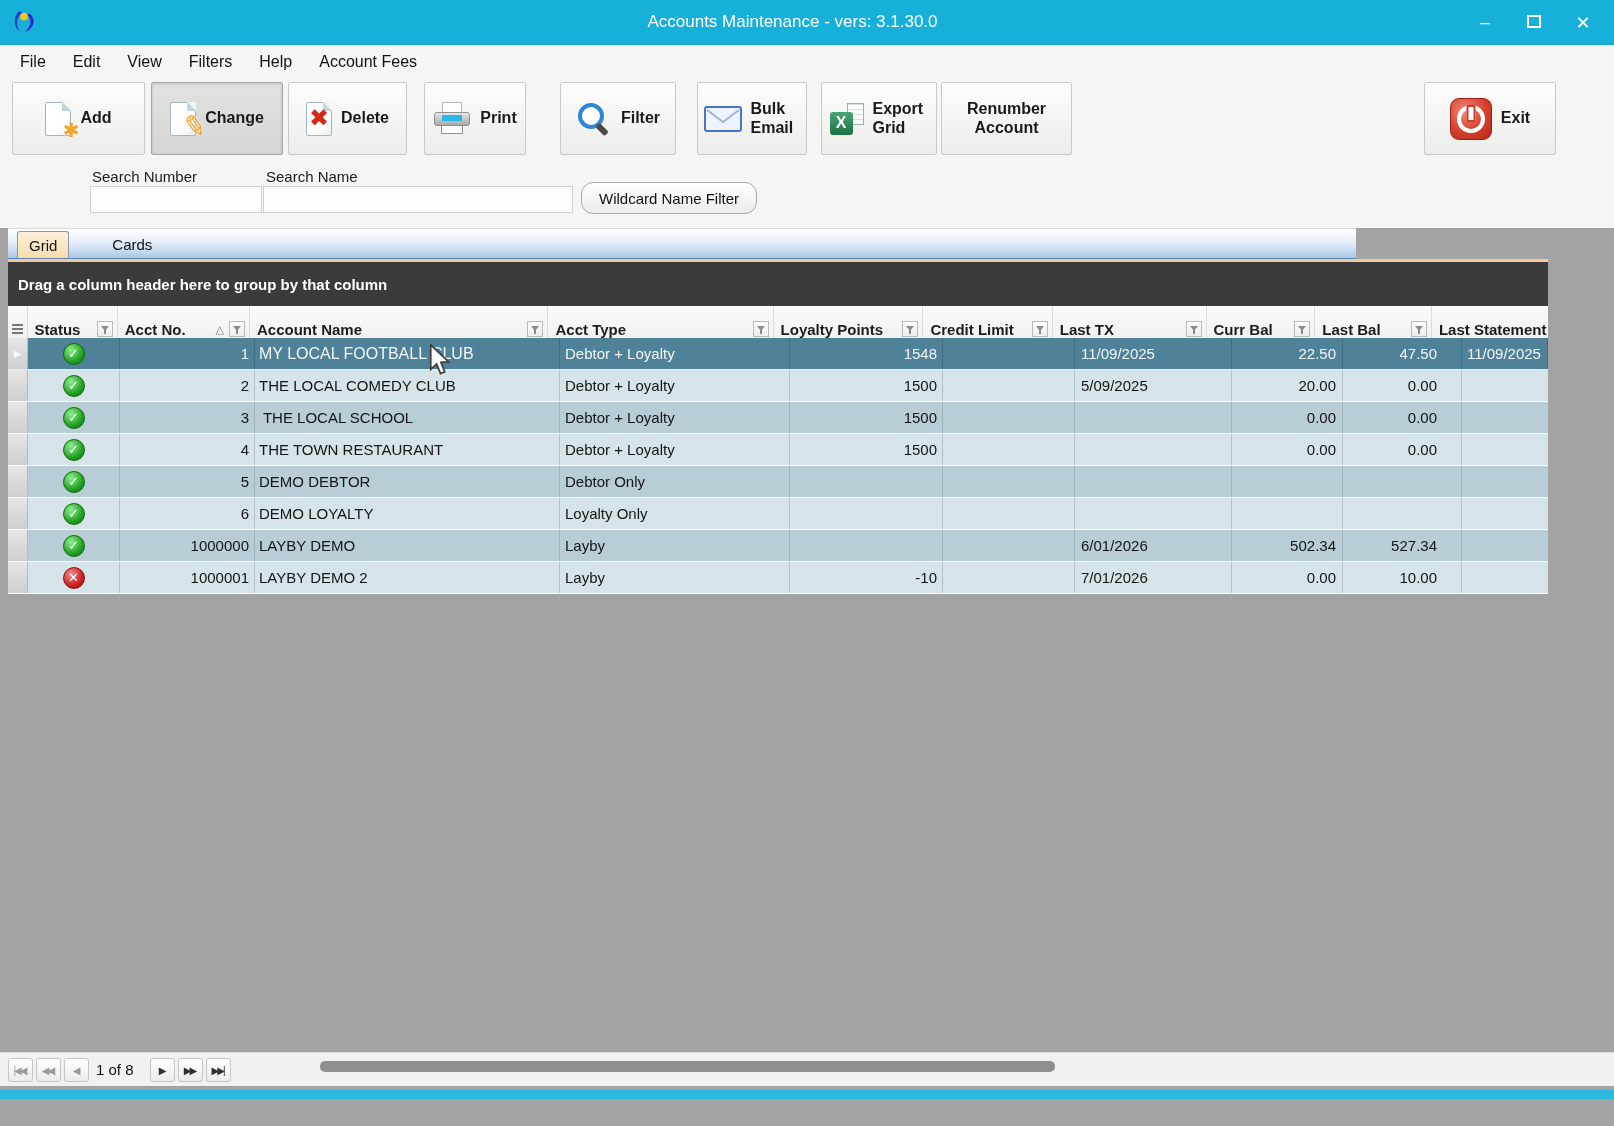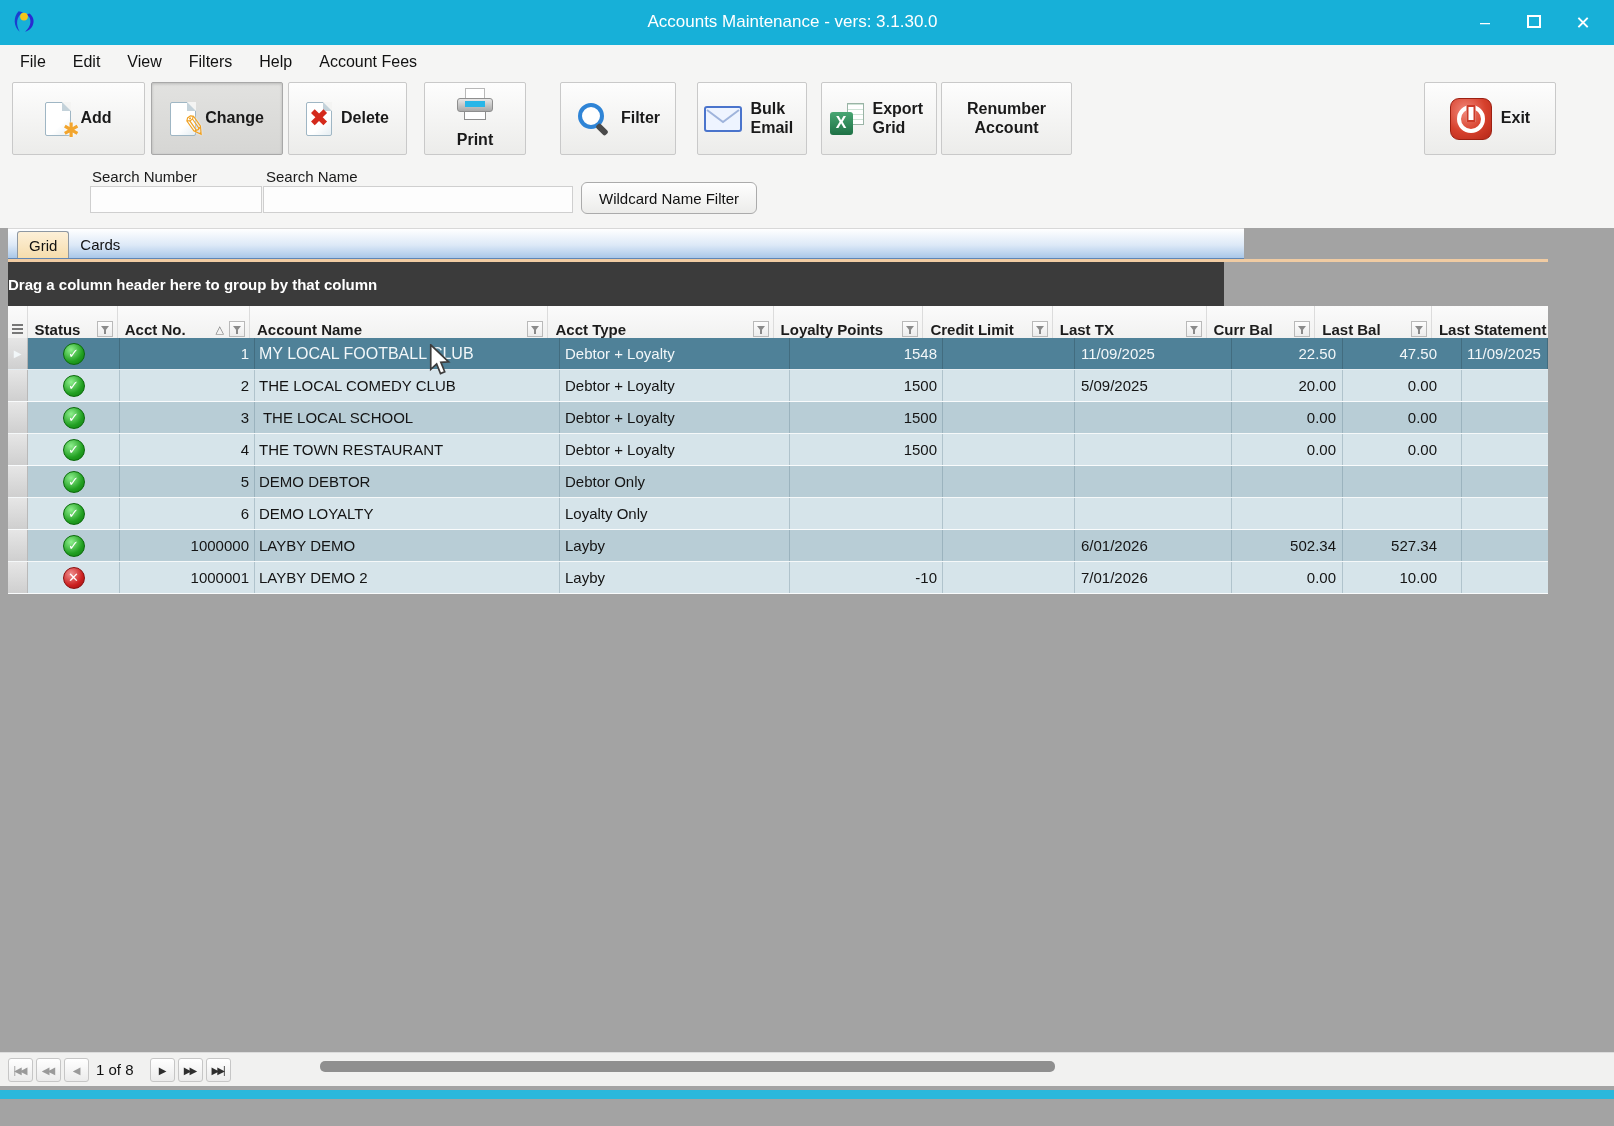--- a/index.html
+++ b/index.html
@@ -45,33 +45,33 @@
                 background-image:linear-gradient(#cfe3d6 1px,transparent 1px); background-size:100% 5px; }
   .xls .grn { position:absolute; left:0; bottom:0; width:23px; height:23px; border-radius:3px; background:linear-gradient(#49a673,#1e7145);
               color:#fff; font-weight:bold; font-size:16px; display:flex; align-items:center; justify-content:center; }
   .power { position:relative; width:42px; height:42px; border-radius:9px; background:radial-gradient(circle at 35% 30%,#f2887a,#d6402c 55%,#b52718); border:1px solid #9c2012; }
   .power::before { content:""; position:absolute; left:50%; top:50%; transform:translate(-50%,-50%); width:20px; height:20px; border:4px solid #fff; border-radius:50%; }
   .power::after { content:""; position:absolute; left:50%; top:6px; transform:translateX(-50%); width:5px; height:13px; background:#fff; border:2px solid #cc3a28; }
 
   
   .slabel { position:absolute; top:148px; font-size:15px; color:#1a1a1a;margin-top:20px; }
   .sinput { position:absolute; top:186px; height:27px; border:1px solid #cfcfcf; background:#fdfdfd; font-size:15px; padding:0 5px; font-family:inherit; }
-  .wildbtn { position:absolute; left:581px; top:182px; width:176px; height:32px; border:1px solid #ababab; border-radius:6px;
+  .wildbtn { position:absolute; left:581px; top:182px; width:176px; height:32px; border:1px solid #ababab; border-radius:12px;
              background:linear-gradient(#fefefe,#ececea); font-size:15px; color:#111; display:flex; align-items:center; justify-content:center; }
 
   
-  .tabstrip { position:absolute; left:8px; top:228px; width:1236px; height:31px;
-              background:linear-gradient(180deg,#ffffff 0%,#dde9f7 55%,#a9c7e8 100%); border-top:1px solid #d8d8d8; border-bottom:1px solid #5f86b4; display:flex; align-items:flex-end; padding-left:9px; }
+  .tabstrip { position:absolute; left:8px; top:228px; width:1348px; height:31px;
+              background:linear-gradient(180deg,#ffffff 0%,#dde9f7 55%,#a9c7e8 100%); border-top:1px solid #d8d8d8; border-bottom:1px solid #5f86b4; display:flex; align-items:flex-end; padding-left:9px;gap:32px; }
   .tab { height:27px; display:flex; align-items:center; padding:0 11px; font-size:15px; color:#111; }
   .tab.active { background:linear-gradient(#fdf0d8,#f6ddad); border:1px solid #8f98a2; border-bottom:none; border-radius:3px 3px 0 0; }
   .peachline { position:absolute; left:8px; top:259px; width:1540px; height:3px; background:#f0cba2; }
 
   
-  .groupbar { position:absolute; left:8px; top:262px; width:1216px; height:44px; background:#3b3b3b; color:#fff;
-              font-weight:bold; font-size:15px; display:flex; align-items:center; }
+  .groupbar { position:absolute; left:8px; top:262px; width:1540px; height:44px; background:#3b3b3b; color:#fff;
+              font-weight:bold; font-size:15px; display:flex; align-items:center; padding-left:10px; }
 
   
   .ghead { position:absolute; left:8px; top:306px; width:1540px; height:47px; display:flex;
            background:linear-gradient(#fbfbfb,#ededec); border-bottom:1px solid #bdbdbd; overflow:hidden; }
   .hc { height:100%; display:flex; align-items:center; padding:0 4px 0 7px; font-weight:bold; font-size:15px; color:#1c1c1c;
         border-right:1px solid #dcdcdc; overflow:hidden; white-space:nowrap; }
   .hlabel { flex:0 0 auto; }
   .hsp { flex:1 1 auto; }
   .funnel { flex:0 0 auto; width:16px; height:16px; border:1px solid #b9b9b9; background:linear-gradient(#fdfdfd,#ececec); position:relative; margin-left:3px; }
   .funnel::after { content:""; position:absolute; left:3px; top:4px; border-left:4px solid transparent; border-right:4px solid transparent; border-top:5px solid #8a8a8a; }
@@ -161,21 +161,21 @@
         <span class="ovl pencil">✎</span>
       </span>
     <span class="tlabel">Change</span>
   </div>
   <div class="tbtn" style="left:288px;width:119px;">
     <span class="page">
         <span class="ovl redx">✖</span>
       </span>
     <span class="tlabel">Delete</span>
   </div>
-  <div class="tbtn" style="left:424px;width:102px;flex-direction:column;">
+  <div class="tbtn" style="left:424px;width:102px;">
     <span class="printer">
       <span class="paper"></span>
         <span class="bodyp"></span>
         <span class="stripe"></span>
         <span class="tray"></span>
     </span>
     <span class="tlabel">Print</span>
   </div>
   <div class="tbtn" style="left:560px;width:116px;">
     <span class="mag"></span>

